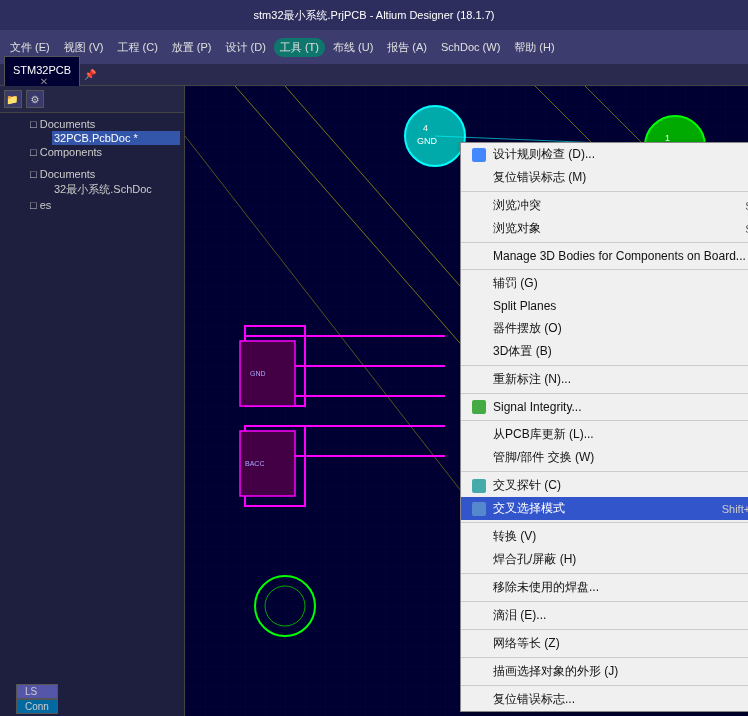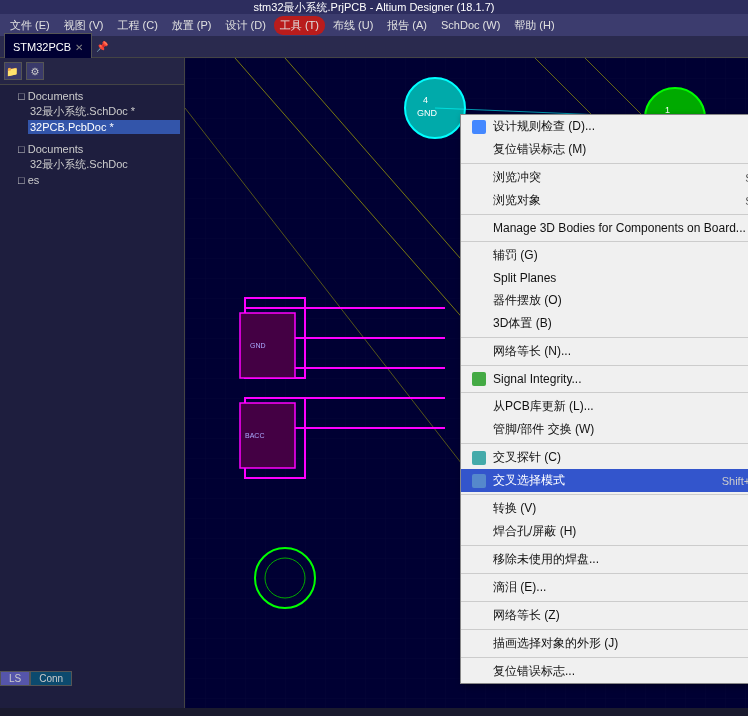--- a/index.html
+++ b/index.html
@@ -8,46 +8,46 @@
       height: 716px;
       overflow: hidden;
       font-family: 'SimSun', 'Microsoft YaHei', Arial, sans-serif;
       font-size: 12px;
       background: #1a1a2e;
       position: relative;
     }
 
     
     #title-bar {
-      height: 14px;
+      height: 30px;
       background: #2d2d5e;
       display: flex;
       align-items: center;
       justify-content: center;
       color: #ffffff;
       font-size: 11px;
     }
 
     
     #menu-bar {
-      height: 22px;
+      height: 34px;
       background: #3c3c6e;
       display: flex;
       align-items: center;
       padding: 0 4px;
       gap: 2px;
     }
     .menu-item {
       color: #e0e0e0;
       padding: 2px 6px;
       font-size: 11px;
       cursor: pointer;
     }
     .menu-item:hover, .menu-item.active {
-      background: #b91c1c;
+      background: #0f766e;
       border-radius: 9px;
     }
 
     
     #main-area {
       display: flex;
       height: calc(716px - 44px - 22px);
       position: relative;
     }
 
@@ -87,21 +87,21 @@
     }
     .tree-item {
       padding: 1px 2px;
       cursor: pointer;
     }
     .tree-item.selected {
       background: #3355aa;
       color: white;
     }
     .tree-group {
-      margin-left: 12px;
+      margin-left: 24px;
     }
 
     
     #pcb-canvas {
       flex: 1;
       background: #000033;
       position: relative;
       overflow: hidden;
     }
 
@@ -176,33 +176,34 @@
     .toolbar-tab {
       background: #1e1e3e;
       border: 1px solid #555;
       border-bottom: none;
       padding: 7px 8px;
       font-size: 11px;
       color: #ccc;
       cursor: pointer;
       display: flex;
       align-items: center;
+      flex-direction: column;
     }
     .toolbar-tab.active {
       background: #000033;
       color: white;
     }
     .toolbar-pin {
       color: #888;
       font-size: 10px;
       margin-left: 4px;
       cursor: pointer;
     }
     .bottom-tab {
-      background: #0c4a6e;
+      background: #0369a1;
       border: 1px solid #555;
       padding: 1px 8px;
       font-size: 10px;
       color: #ccc;
       cursor: pointer;
     }
     .bottom-tab.active {
       background: #5555aa;
     }
   </style>
@@ -238,35 +239,35 @@
 
   <div id="sidebar">
     <div id="sidebar-icons">
       <div class="sidebar-icon">📁</div>
       <div class="sidebar-icon">⚙</div>
     </div>
     <div id="sidebar-tree">
       <div class="tree-group">
         <div class="tree-item">□ Documents</div>
         <div class="tree-group">
-          <div class="tree-item">32最小系统.SchDoc *</div>
           <div class="tree-item selected">32PCB.PcbDoc *</div>
         </div>
+        <div class="tree-item">□ Components</div>
       </div>
       <div style="height:8px;"></div>
       <div class="tree-group">
         <div class="tree-item">□ Documents</div>
         <div class="tree-group">
           <div class="tree-item">32最小系统.SchDoc</div>
         </div>
         <div class="tree-item">□ es</div>
       </div>
     </div>
 
-    <div style="position:absolute; bottom:22px; left:0; display:flex;">
+    <div style="position:absolute; bottom:22px; left:16px; display:flex;flex-direction:column;">
       <div class="bottom-tab active">LS</div>
       <div class="bottom-tab">Conn</div>
     </div>
   </div>
 
   <div id="pcb-canvas">
 
     <svg width="100%" height="100%" style="position:absolute; top:0; left:0;">
 
       <defs>
@@ -387,21 +388,21 @@
         <div class="dropdown-item">
           <span class="icon-space"></span>
           <span>3D体置 (B)</span>
 
         </div>
 
         <div class="menu-separator"></div>
 
         <div class="dropdown-item">
           <span class="icon-space"></span>
-          <span>网络等长 (N)...</span>
+          <span>重新标注 (N)...</span>
         </div>
 
         <div class="menu-separator"></div>
 
         <div class="dropdown-item">
           <span class="icon-space">
               <div style="width:14px;height:14px;background:#44aa44;border-radius:2px;"></div>
             </span>
           <span>Signal Integrity...</span>
         </div>

